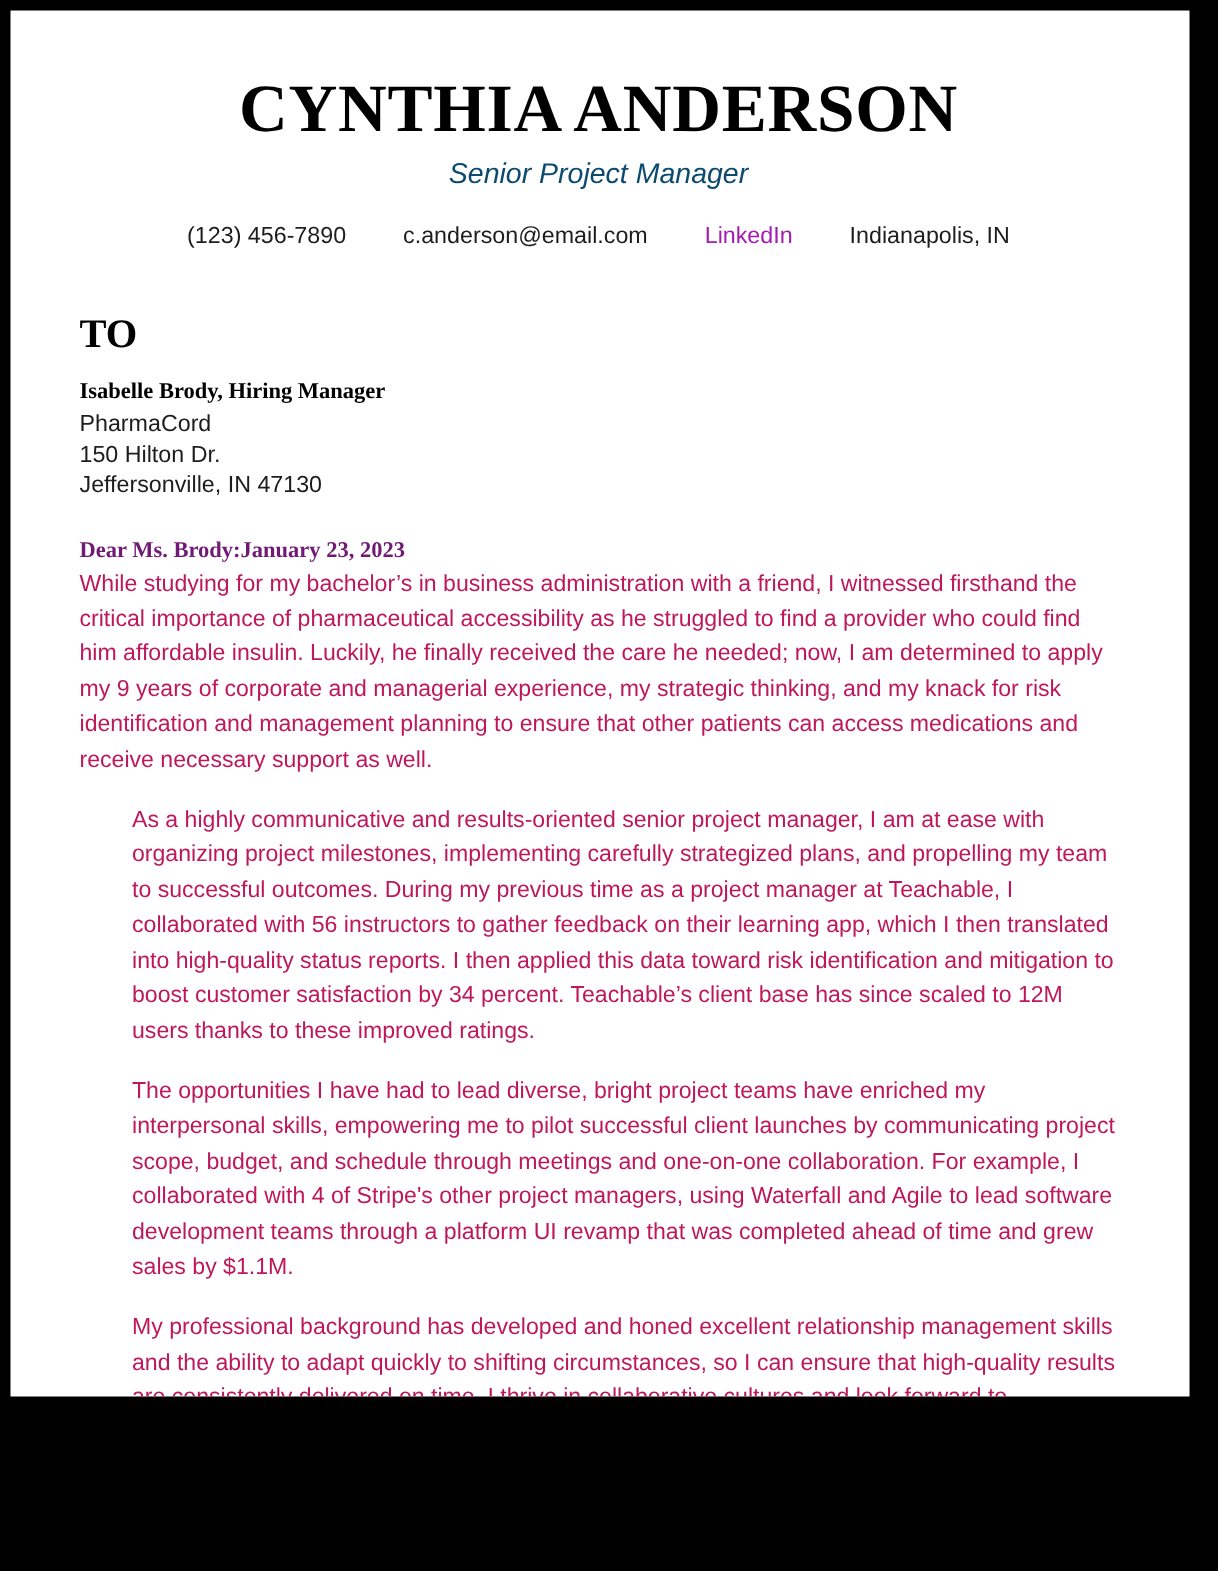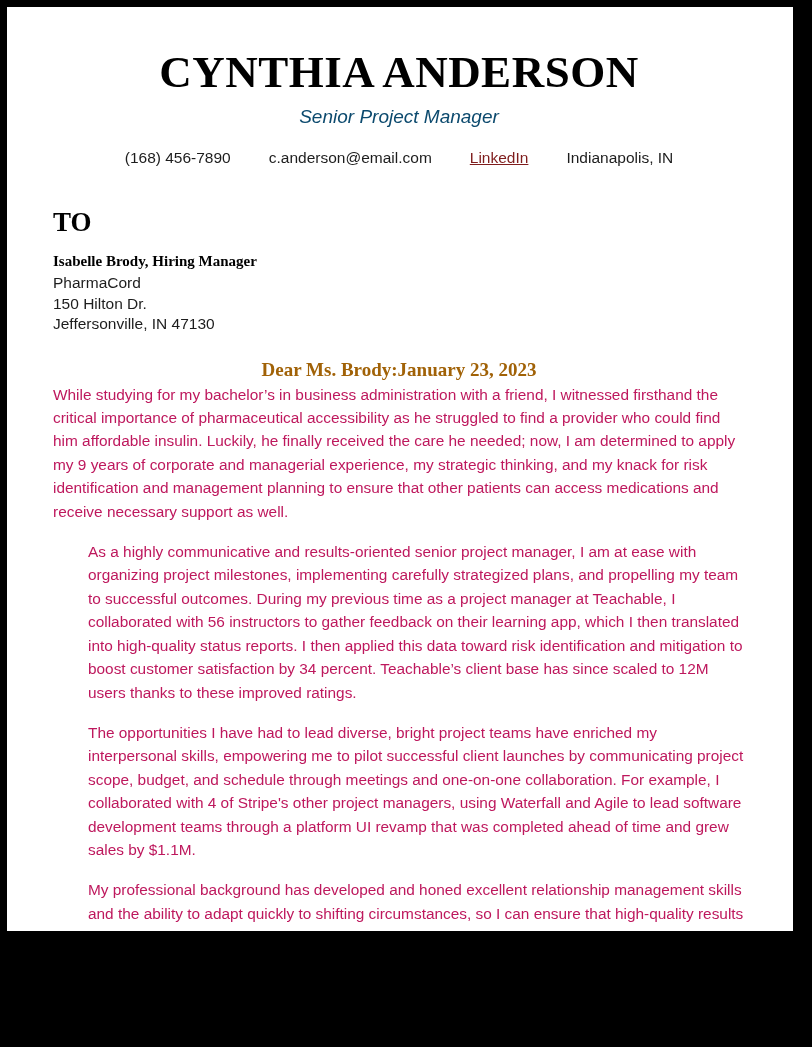--- a/index.html
+++ b/index.html
@@ -62,22 +62,21 @@
     font-size: 15.5px;
     color: #1d1d1d;
   }
   .contact-item {
     white-space: nowrap;
   }
   .contact-item + .contact-item {
     margin-left: 38px;
   }
   .contact-link {
-    color: #7f1d1d;
-    text-decoration: underline;
+    color: #a21caf;
     cursor: pointer;
   }
 
   
   .to-heading {
     font-family: "Liberation Serif", serif;
     font-weight: bold;
     font-size: 27px;
     line-height: 1;
     color: #000000;
@@ -96,27 +95,27 @@
     color: #000000;
     margin-bottom: 1px;
   }
   .recipient-line {
     font-family: "Liberation Sans", sans-serif;
   }
 
   
   .salutation-row {
     display: flex;
-    justify-content: center;
+    justify-content: flex-start;
     align-items: baseline;
     margin-top: 24px;
     font-family: "Liberation Serif", serif;
     font-weight: bold;
-    font-size: 19px;
-    color: #a16207;
+    font-size: 15px;
+    color: #701a75;
   }
 
   
   .body-copy {
     margin-top: 2px;
   }
   .body-paragraph {
     font-family: "Liberation Sans", sans-serif;
     font-size: 15.4px;
     line-height: 1.52;
@@ -151,21 +150,21 @@
 <body>
 
 <div class="page">
   <div class="content">
 
     <div class="header">
       <h1 class="full-name">CYNTHIA ANDERSON</h1>
       <div class="job-title">Senior Project Manager</div>
 
       <div class="contact-row">
-        <span class="contact-item">(168) 456-7890</span>
+        <span class="contact-item">(123) 456-7890</span>
         <span class="contact-item">c.anderson@email.com</span>
         <span class="contact-item contact-link">LinkedIn</span>
         <span class="contact-item">Indianapolis, IN</span>
       </div>
     </div>
 
     <div class="to-heading">TO</div>
 
     <div class="recipient">
       <div class="recipient-name">Isabelle Brody, Hiring Manager</div>

